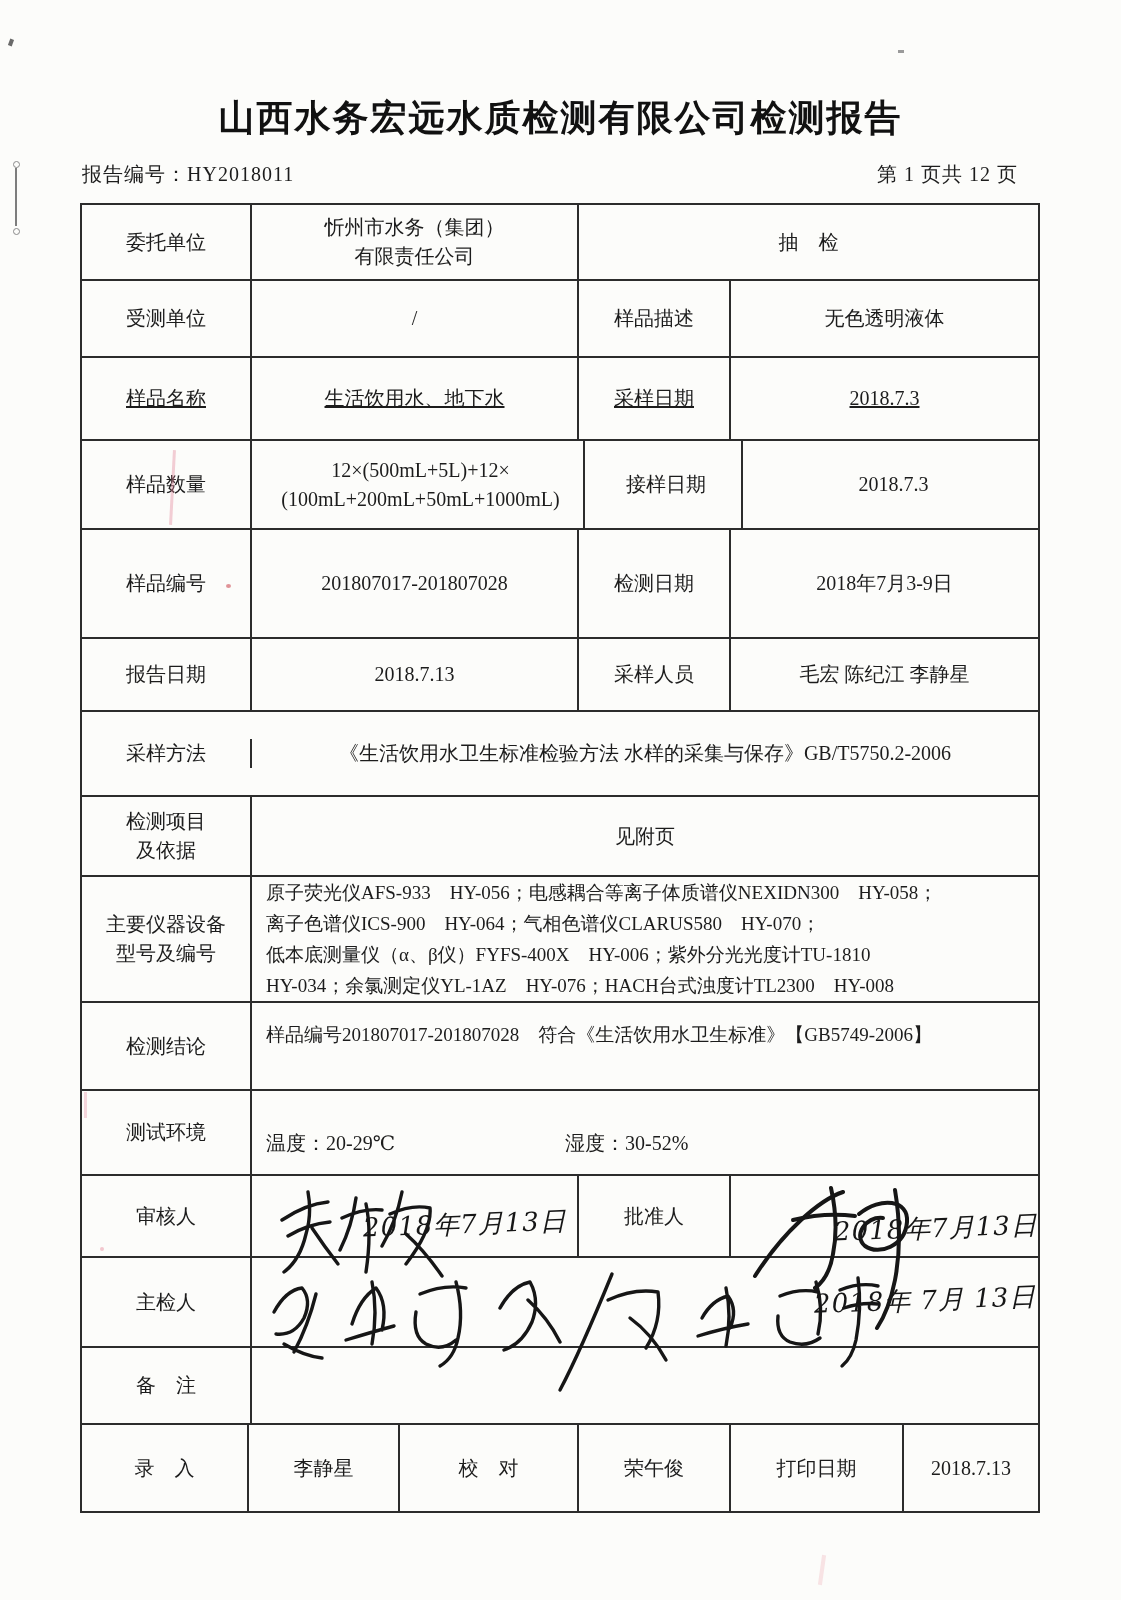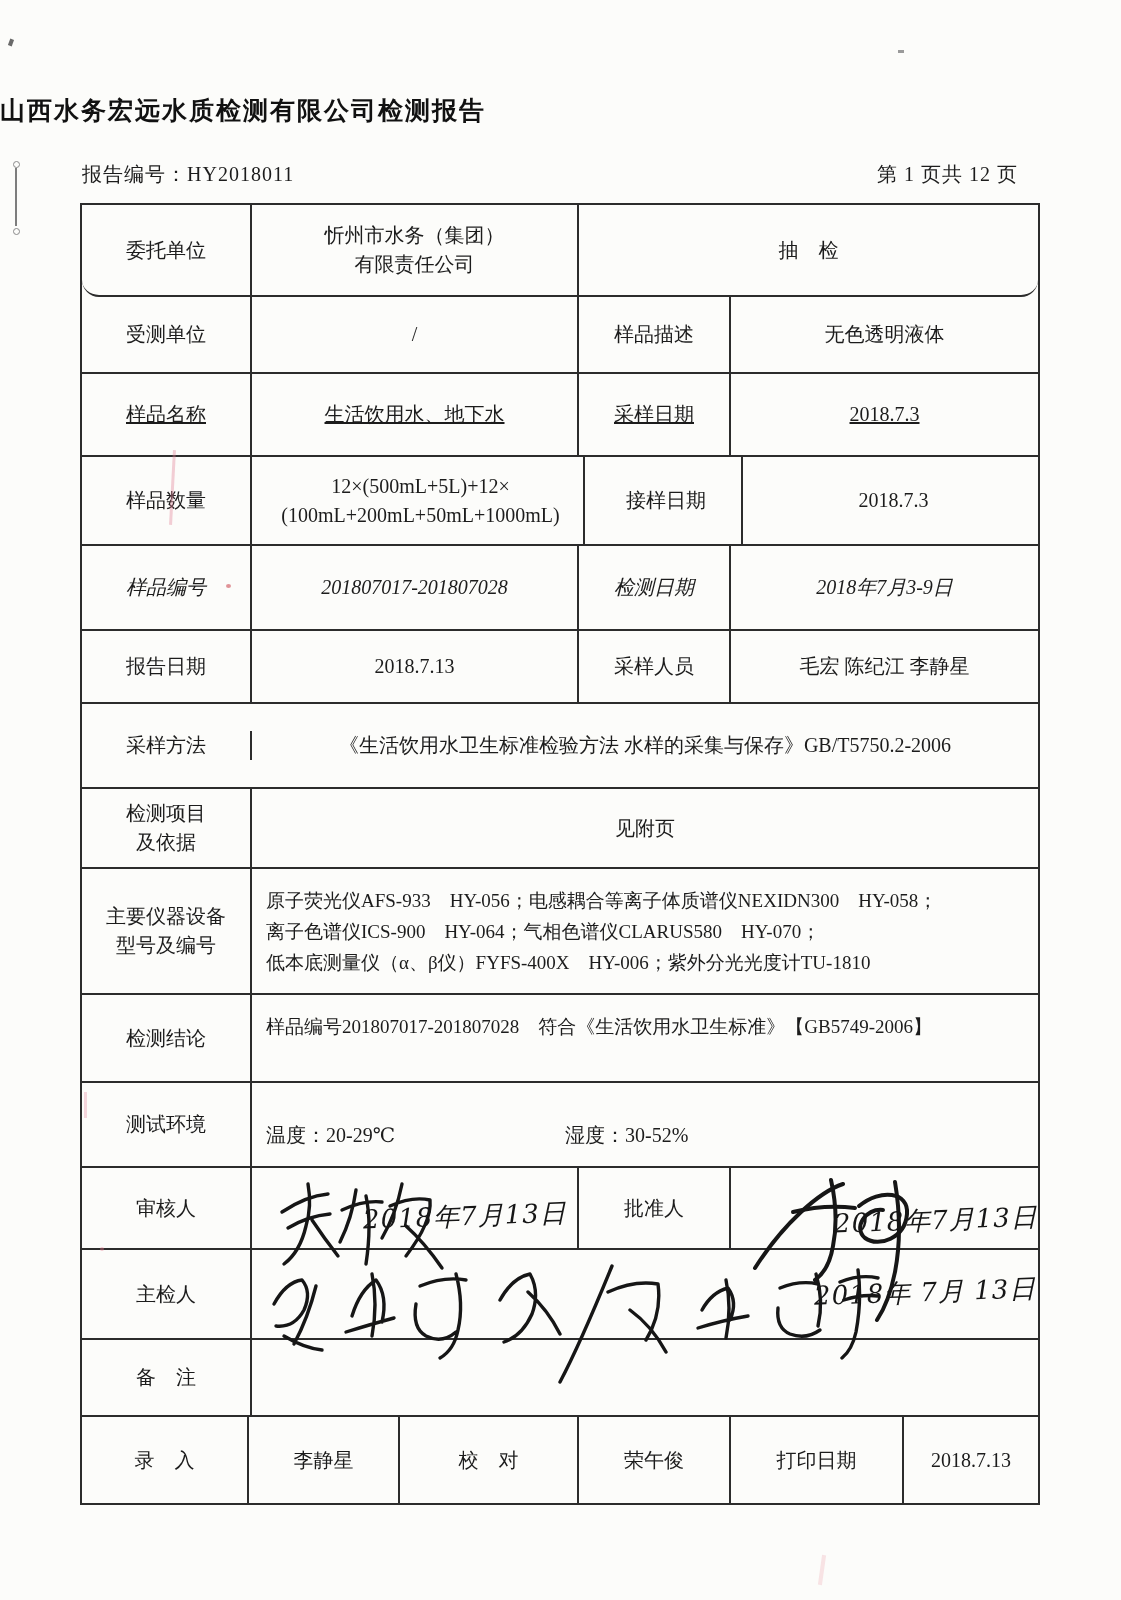--- a/index.html
+++ b/index.html
@@ -2,45 +2,45 @@
 <html><head>
 <meta charset="utf-8">
 <style>
   html,body{margin:0;padding:0;}
   body{
     width:1121px;height:1600px;position:relative;overflow:hidden;
     background:#fcfcfa;color:#1c1c1c;
     font-family:"Liberation Serif","DejaVu Serif",serif;
   }
   .doc-title{
-    position:absolute;top:94px;left:0;width:100%;
+    position:absolute;top:94px;left:0;width:100%;text-align:center;
     font-family:"Liberation Sans","DejaVu Sans",sans-serif;
-    font-weight:bold;font-size:25px;letter-spacing:2px;color:#111;
+    font-weight:bold;font-size:36px;letter-spacing:2px;color:#111;
   }
   .meta-line{
     position:absolute;top:161px;left:82px;width:936px;
     display:flex;justify-content:space-between;font-size:20px;letter-spacing:1px;
   }
   .report-table{
     position:absolute;top:203px;left:80px;width:960px;
     border:2px solid #2c2c2c;box-sizing:border-box;background:transparent;
   }
   .row{display:flex;box-sizing:border-box;border-bottom:2px solid #2c2c2c;}
   .row:last-child{border-bottom:none;}
   .cell{
     box-sizing:border-box;border-right:2px solid #2c2c2c;
     display:flex;flex-direction:column;align-items:center;justify-content:center;
     text-align:center;font-size:20px;line-height:1.45;overflow:visible;
   }
   .cell:last-child{border-right:none;}
   .c1{width:170px;} .c2{width:327px;} .c3{width:152px;} .c4{flex:1;}
   .cw{flex:1;}
   .b1{width:167px;} .b2{width:151px;} .b3{width:179px;} .b4{width:152px;} .b5{width:173px;} .b6{flex:1;}
-  .r1{height:92px;border-radius:17px;} .r2{height:77px;} .r3{height:83px;text-decoration:underline;} .r4{height:89px;gap:6px;}
-  .r5{height:85px;font-style:italic;} .r6{height:73px;} .r7{height:85px;align-items:center;} .r8{height:80px;}
+  .r1{height:76px;} .r2{height:77px;} .r3{height:83px;text-decoration:underline;} .r4{height:89px;gap:6px;}
+  .r5{height:109px;} .r6{height:73px;} .r7{height:85px;align-items:center;} .r8{height:80px;}
   .r9{height:126px;} .r10{height:88px;} .r11{height:85px;} .r12{height:82px;}
   .r13{height:90px;} .r14{height:77px;} .r15{height:86px;}
   .left{align-items:flex-start;text-align:left;padding-left:14px;padding-right:8px;}
   .vmid{justify-content:center;}
   .inst{font-size:19px;line-height:31px;}
   .concl{font-size:19px;}
   .env-row{flex-direction:row;justify-content:flex-start;align-items:center;border-radius:24px;}
   .hum{margin-left:170px;}
   .sig-cell{position:relative;flex-direction:row;justify-content:flex-start;align-items:center;}
   .sig-svg{position:absolute;pointer-events:none;}
@@ -174,20 +174,21 @@
 
   <div class="row r9">
     <div class="cell c1">
       <span>主要仪器设备</span>
       <span>型号及编号</span>
     </div>
     <div class="cell cw left inst vmid">
       <span>原子荧光仪AFS-933　HY-056；电感耦合等离子体质谱仪NEXIDN300　HY-058；</span>
       <span>离子色谱仪ICS-900　HY-064；气相色谱仪CLARUS580　HY-070；</span>
       <span>低本底测量仪（α、β仪）FYFS-400X　HY-006；紫外分光光度计TU-1810</span>
+      <span>HY-034；余氯测定仪YL-1AZ　HY-076；HACH台式浊度计TL2300　HY-008</span>
     </div>
   </div>
 
   <div class="row r10">
     <div class="cell c1">
         <span>检测结论</span>
       </div>
     <div class="cell cw left concl" style="justify-content:flex-start;padding-top:18px;">
       <span>样品编号201807017-201807028　符合《生活饮用水卫生标准》【GB5749-2006】</span>
     </div>

